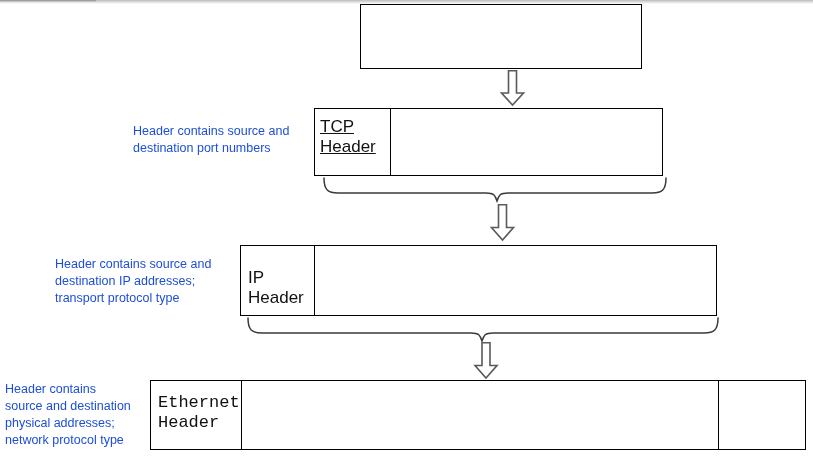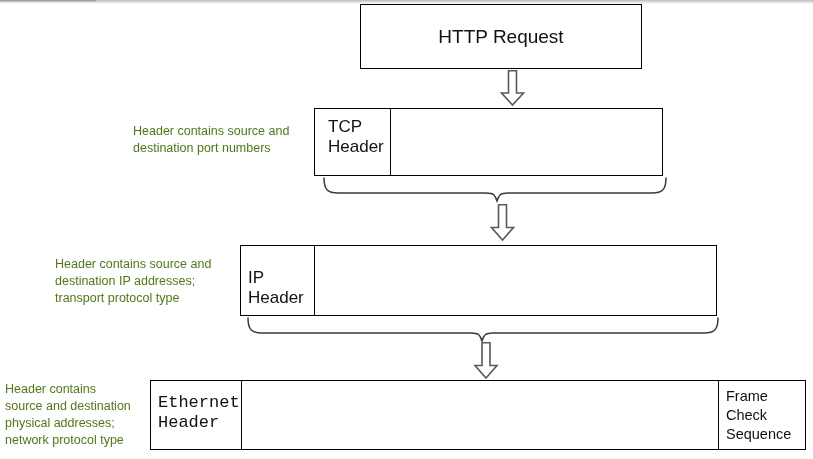--- a/index.html
+++ b/index.html
@@ -54,21 +54,21 @@
     line-height: 1.18;
     white-space: pre-line;
     color: #111111;
   }
 
   .caption {
     position: absolute;
     font-size: 12.5px;
     line-height: 1.35;
     white-space: pre-line;
-    color: #4d7c0f;
+    color: #1d4ed8;
   }
 
   .http-title {
     position: absolute;
     left: 360px;
     top: 4px;
     width: 282px;
     height: 65px;
     display: flex;
     align-items: center;
@@ -84,29 +84,28 @@
 </style>
 </head>
 <body>
 
 <div id="canvas">
 
   <div class="scan-band"></div>
   <div class="scan-band-left"></div>
 
   <div class="box" style="left:360px; top:4px; width:282px; height:65px;"></div>
-  <div class="http-title">HTTP Request</div>
 
   <svg class="arrow-svg" style="left:499px; top:70px;" width="27" height="36" viewBox="0 0 27 36">
     <polygon points="9.5,0.8 17.5,0.8 17.5,23 24.5,23 13.5,35 2.5,23 9.5,23" fill="#ffffff" stroke="#5a5a5a" stroke-width="1.6" stroke-linejoin="miter"></polygon>
   </svg>
 
   <div class="box" style="left:314px; top:108px; width:349px; height:68px;"></div>
   <div class="cellline" style="left:390px; top:108px; height:68px;"></div>
-  <div class="boxlabel" style="left:328px; top:117px; width:70px; font-size:17px;">TCP
+  <div class="boxlabel" style="left:320px; top:117px; width:70px; font-size:17px;text-decoration:underline;">TCP
 Header</div>
   <div class="caption" style="left:133px; top:123px; width:180px;">Header contains source and
 destination port numbers</div>
 
   <svg class="brace-svg" style="left:322px; top:176px;" width="346" height="28" viewBox="0 0 346 28">
     <path d="M2,2 C2,14 6,17 16,17 L164,17 C172,17 173,19 175,25
              C177,19 178,17 186,17 L330,17 C340,17 344,14 344,2" fill="none" stroke="#3a3a3a" stroke-width="1.5" stroke-linecap="round"></path>
   </svg>
 
   <svg class="arrow-svg" style="left:489px; top:204px;" width="27" height="37" viewBox="0 0 27 37">
@@ -128,21 +127,18 @@
 
   <svg class="arrow-svg" style="left:472px; top:342px;" width="28" height="37" viewBox="0 0 28 37">
     <polygon points="10,0.8 18,0.8 18,23.5 25,23.5 14,36 3,23.5 10,23.5" fill="#ffffff" stroke="#5a5a5a" stroke-width="1.6" stroke-linejoin="miter"></polygon>
   </svg>
 
   <div class="box" style="left:150px; top:380px; width:656px; height:70px;"></div>
   <div class="cellline" style="left:241px; top:380px; height:70px;"></div>
   <div class="cellline" style="left:718px; top:380px; height:70px;"></div>
   <div class="boxlabel" style="left:158px; top:393px; width:90px; font-size:17px;font-family:Liberation Mono, monospace;">Ethernet
 Header</div>
-  <div class="boxlabel" style="left:726px; top:387px; width:86px; font-size:14.5px; line-height:1.3;">Frame
-Check
-Sequence</div>
   <div class="caption" style="left:5px; top:381px; width:146px;">Header contains
 source and destination
 physical addresses;
 network  protocol type</div>
 
 </div>
 
 </body></html>

